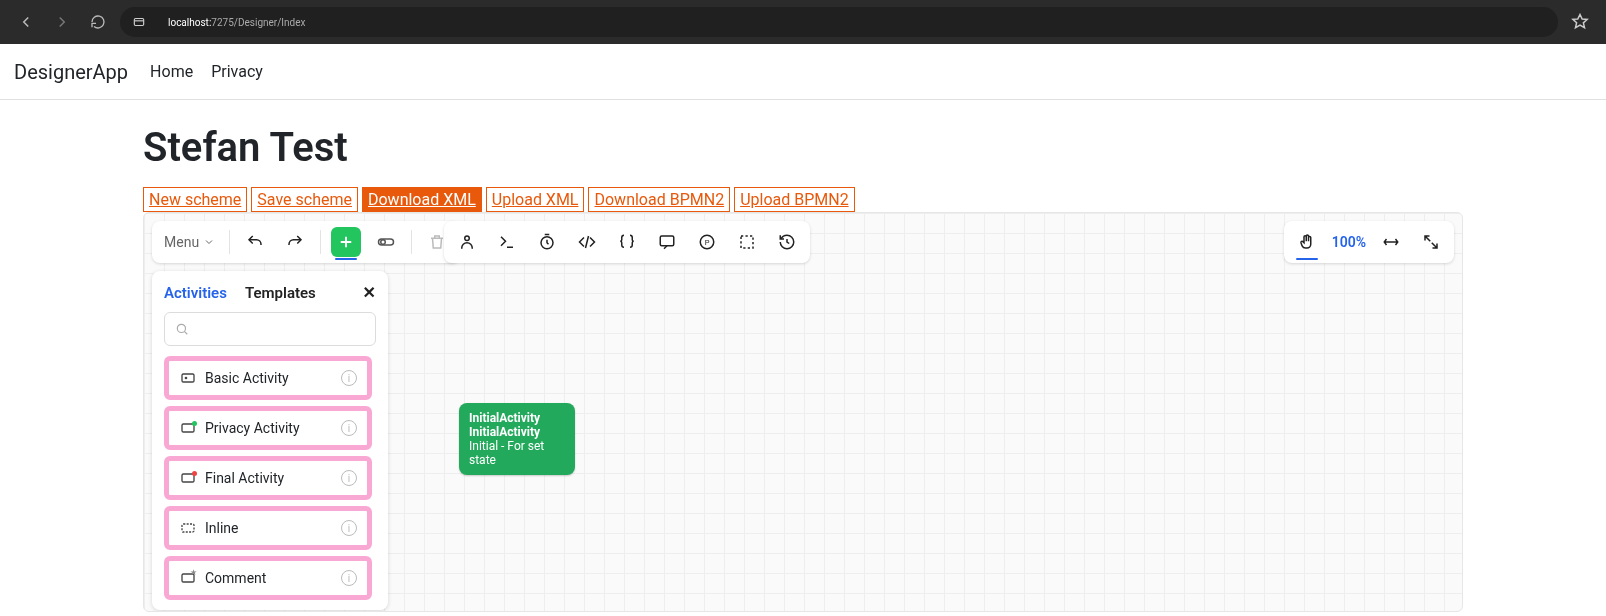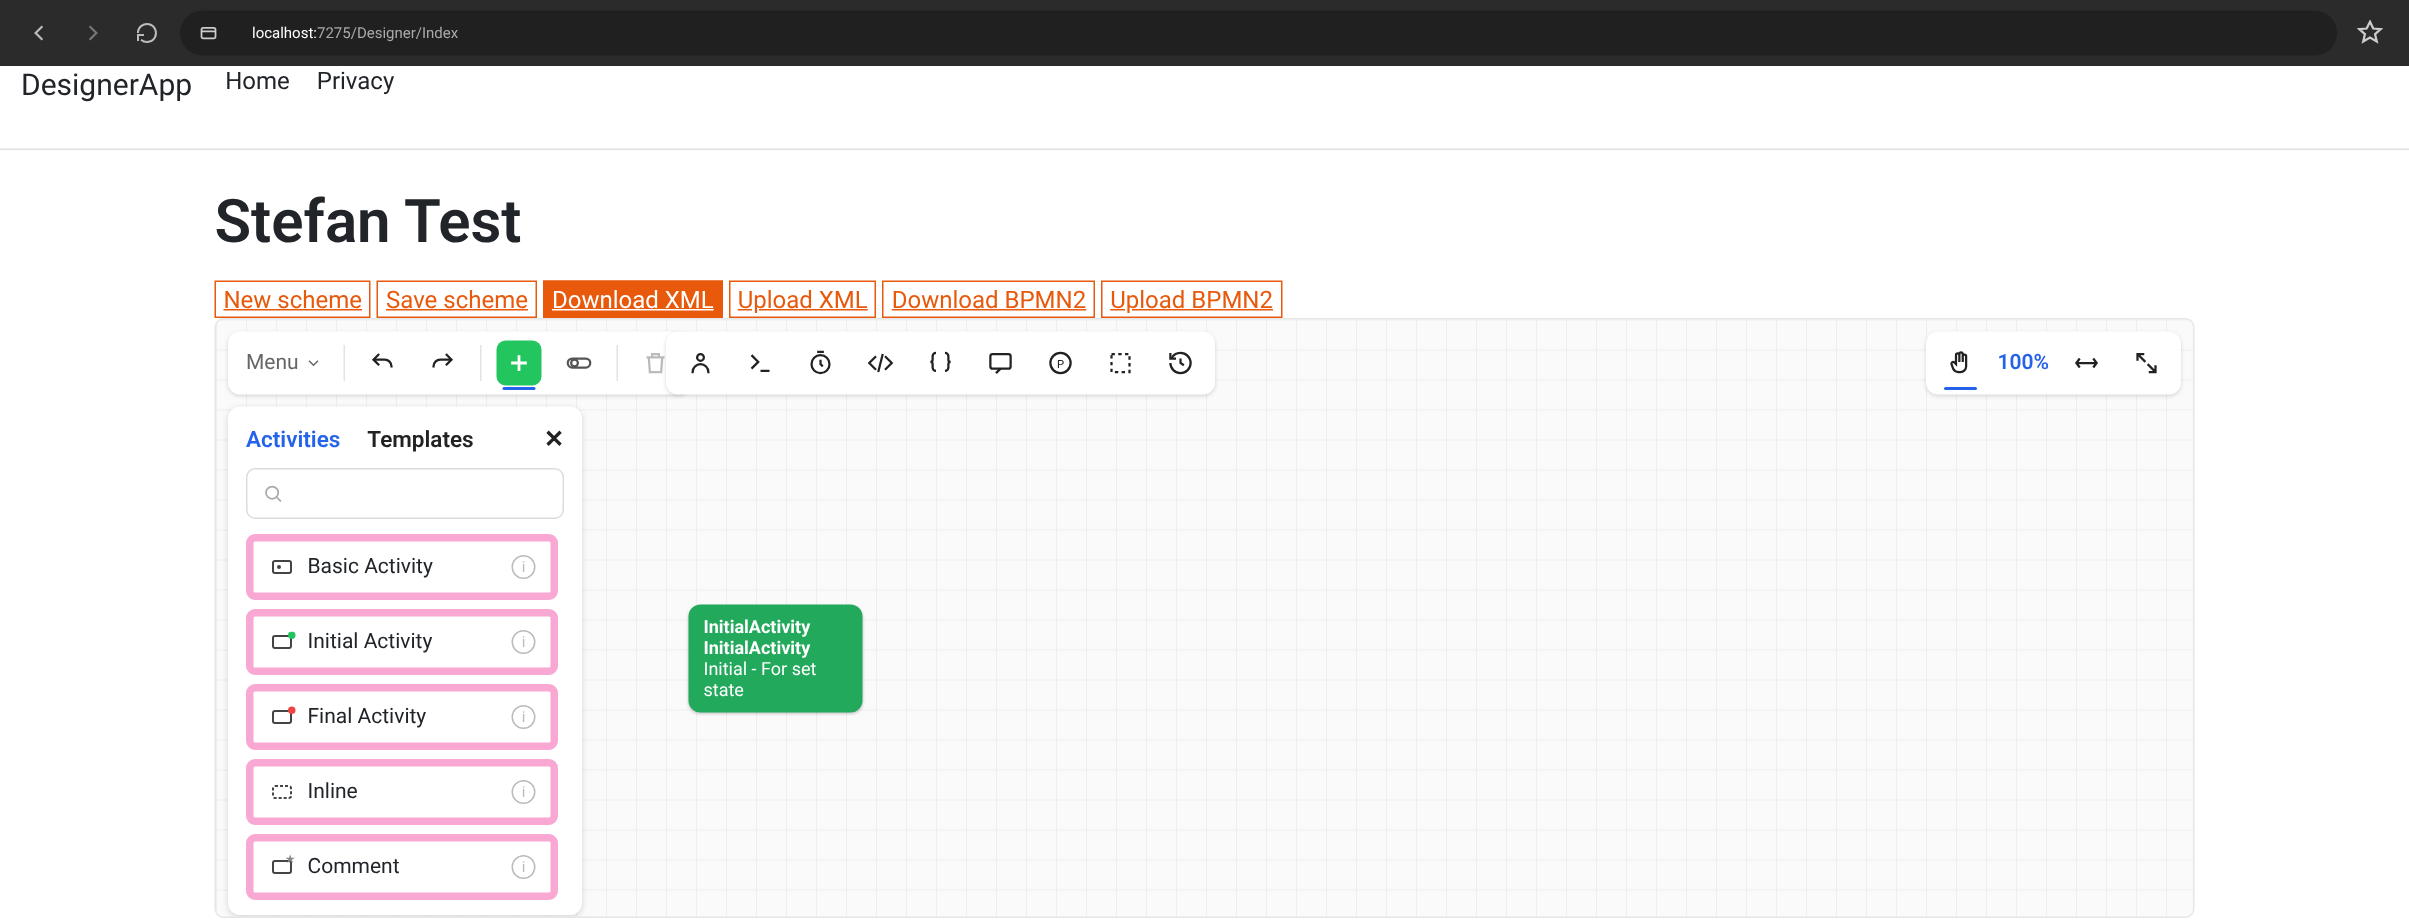--- a/index.html
+++ b/index.html
@@ -7,21 +7,21 @@
 
 
 .browser-bar { height:44px; background:#2b2b2b; display:flex; align-items:center; padding:0 12px; gap:8px; }
 .browser-btn { width:28px; height:28px; display:flex; align-items:center; justify-content:center; color:#bbb; border-radius:50%; cursor:pointer; }
 .url-bar { flex:1; height:30px; background:#202020; border-radius:15px; display:flex; align-items:center; padding:0 12px; color:#ccc; font-size:10px; gap:22px; }
 .url-host { color:#fff; }
 .url-path { color:#aaa; }
 .star-btn { color:#ccc; width:28px; height:28px; display:flex; align-items:center; justify-content:center; cursor:pointer; }
 
 
-.app-nav { height:56px; border-bottom:1px solid #e0e0e0; display:flex; align-items:flex-start; padding:0 10px; gap:18px; font-size:16px; }
+.app-nav { height:56px; border-bottom:1px solid #e0e0e0; display:flex; align-items:center; padding:0 10px; gap:18px; font-size:16px; }
 .app-brand { font-size:20px; font-weight:400; color:#212529; padding:0 4px; }
 .app-nav a { color:#212529; text-decoration:none; cursor:pointer; }
 
 
 .main { max-width:1320px; margin:0 auto; padding:24px 0 0 0; }
 .page-title { font-size:40px; font-weight:600; margin-bottom:16px; }
 
 
 .action-row { display:flex; gap:0; margin-bottom:0; }
 .action-link { border:1px solid #e8590c; color:#e8590c; padding:2px 5px; font-size:16px; text-decoration:underline; cursor:pointer; background:#fff; }
@@ -268,21 +268,21 @@
             </span>
           <span>Basic Activity</span>
           <span class="info">i</span>
         </div>
         <div class="act-item">
           <span class="aicon green-dot">
               <svg viewBox="0 0 24 24" width="16" height="16" fill="none" stroke="currentColor" stroke-width="2">
                 <rect x="3" y="6" width="18" height="12" rx="2"></rect>
               </svg>
             </span>
-          <span>Initial Activity</span>
+          <span>Privacy Activity</span>
           <span class="info">i</span>
         </div>
         <div class="act-item">
           <span class="aicon red-dot">
               <svg viewBox="0 0 24 24" width="16" height="16" fill="none" stroke="currentColor" stroke-width="2">
                 <rect x="3" y="6" width="18" height="12" rx="2"></rect>
               </svg>
             </span>
           <span>Final Activity</span>
           <span class="info">i</span>

